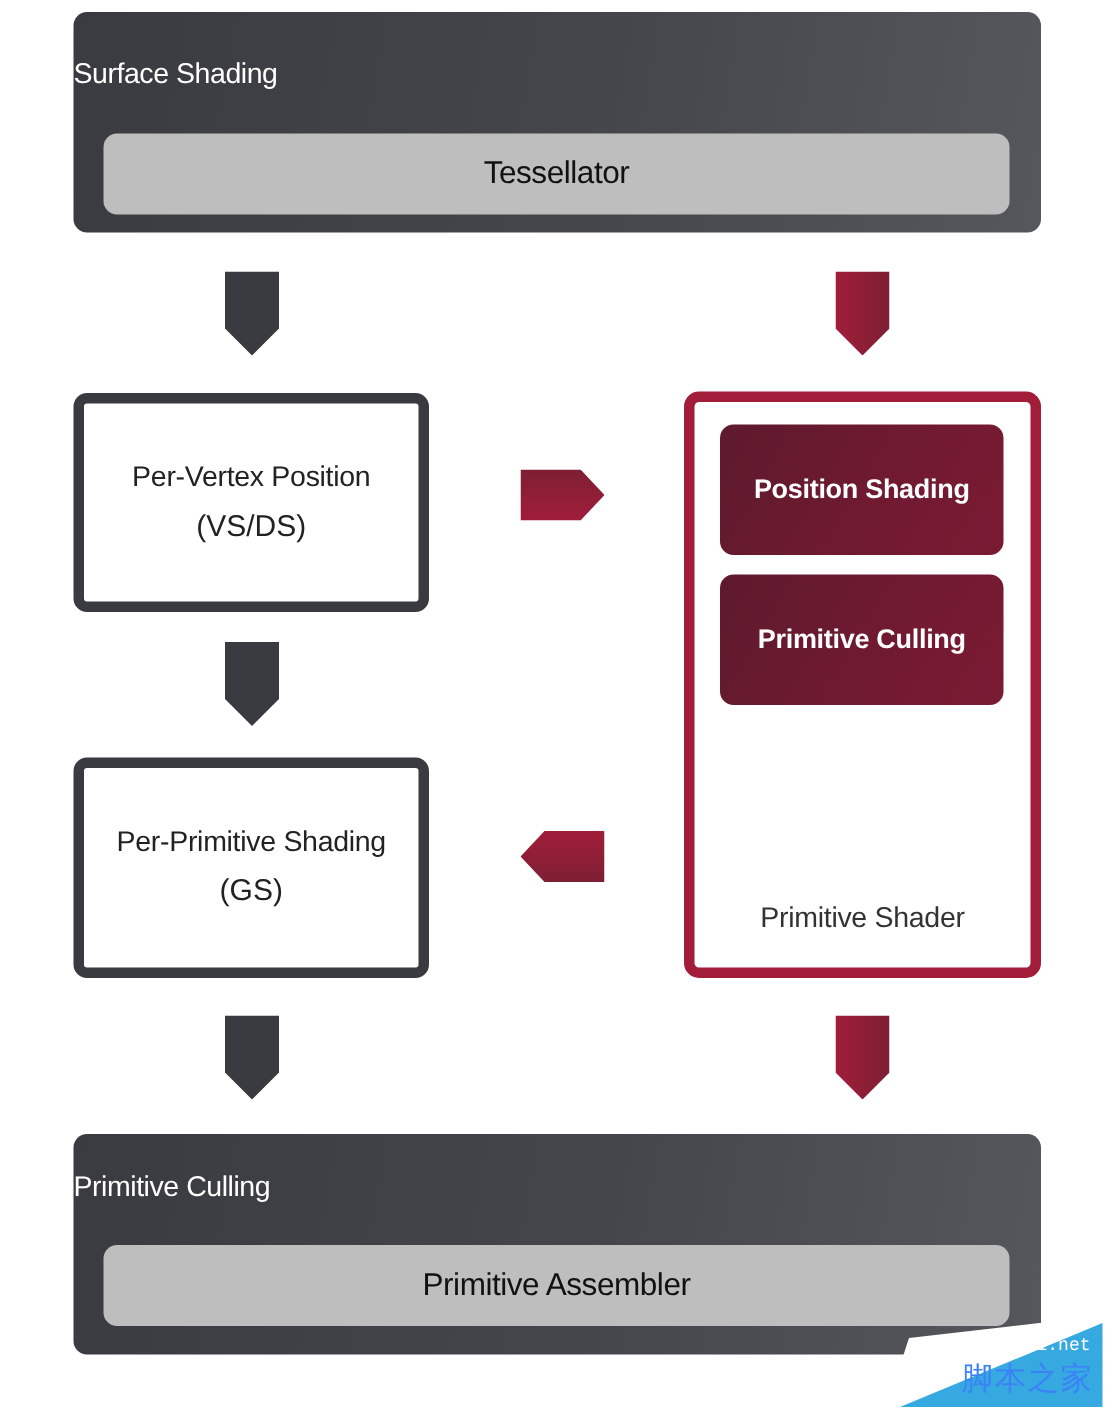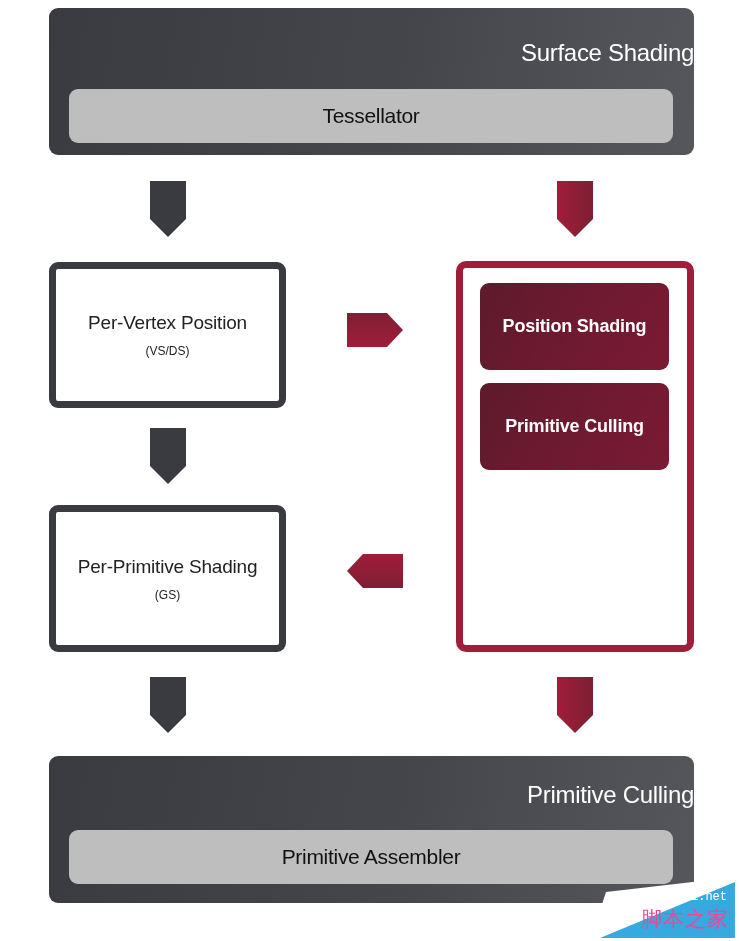--- a/index.html
+++ b/index.html
@@ -7,22 +7,22 @@
     body { position: relative; font-family: "Liberation Sans", "DejaVu Sans", sans-serif; }
 
     .dark-block {
       position: absolute;
       left: 49px; width: 645px;
       border-radius: 9px;
       background: linear-gradient(100deg, #3a3b40 0%, #45464b 55%, #55575c 100%);
     }
     .dark-block .title {
       position: absolute; left: 0; right: 0;
-      text-align: right; color: #ffffff;
-      font-size: 24px; letter-spacing: -0.3px; padding-left: 32px;
+      text-align: left; color: #ffffff;
+      font-size: 19px; letter-spacing: -0.3px;
     }
     .dark-block .inner {
       position: absolute; left: 20px; right: 21px;
       height: 54px; border-radius: 9px;
       background: #bebebe;
       display: flex; align-items: center; justify-content: center;
       color: #111111; font-size: 21px; letter-spacing: -0.3px; text-align: center;
     }
 
     #top-block { top: 8px; height: 147px; }
@@ -33,21 +33,21 @@
     #bottom-block .title { top: 25px; }
     #bottom-block .inner { top: 74px; }
 
     .outline-box {
       position: absolute; left: 49px; width: 237px;
       border: 7px solid #3a3b40; border-radius: 9px; background: #fff;
       display: flex; flex-direction: column; align-items: center; justify-content: center;
       color: #222; text-align: center;
     }
     .outline-box .line1 { font-size: 19px; letter-spacing: -0.2px; }
-    .outline-box .line2 { font-size: 12px; margin-top: 10px; }
+    .outline-box .line2 { font-size: 20px; margin-top: 10px; }
     #per-vertex-box { top: 262px; height: 146px; }
     #per-primitive-box { top: 505px; height: 147px; }
 
     #primitive-shader-container {
       position: absolute; left: 456px; top: 261px; width: 238px; height: 391px;
       border: 7px solid #a11d3a; border-radius: 10px; background: #fff;
     }
     .ps-stage {
       position: absolute; left: 17px; width: 189px; height: 87px;
       border-radius: 9px;
@@ -67,21 +67,21 @@
     .arrow svg { display: block; }
 
     #watermark {
       position: absolute; left: 590px; top: 880px; width: 149px; height: 61px;
     }
     #watermark .wm-text1 {
       position: absolute; right: 12px; top: 10px; color: #ffffff;
       font-family: Liberation Mono, monospace; font-size: 12px;
     }
     #watermark .wm-text2 {
-      position: absolute; right: 10px; top: 25px; color: #ec4899;
+      position: absolute; right: 10px; top: 25px; color: #3b82f6;
       font-size: 21px; letter-spacing: 1px;
     }
   </style>
 </head>
 <body>
 
 <div id="top-block" class="dark-block">
   <div class="title">Surface Shading</div>
   <div class="inner">
     <span>Tessellator</span>
@@ -145,20 +145,21 @@
   </svg>
 </div>
 
 <div id="primitive-shader-container">
   <div id="stage-position" class="ps-stage">
     <span>Position Shading</span>
   </div>
   <div id="stage-culling" class="ps-stage">
     <span>Primitive Culling</span>
   </div>
+  <div id="ps-label">Primitive Shader</div>
 </div>
 
 <div class="arrow" style="left:150px; top:677px;">
   <svg width="36" height="56" viewBox="0 0 36 56">
       <polygon points="0,0 36,0 36,38 18,56 0,38" fill="#3a3b40"></polygon>
     </svg>
 </div>
 <div class="arrow" style="left:557px; top:677px;">
   <svg width="36" height="56" viewBox="0 0 36 56">
     <defs>

